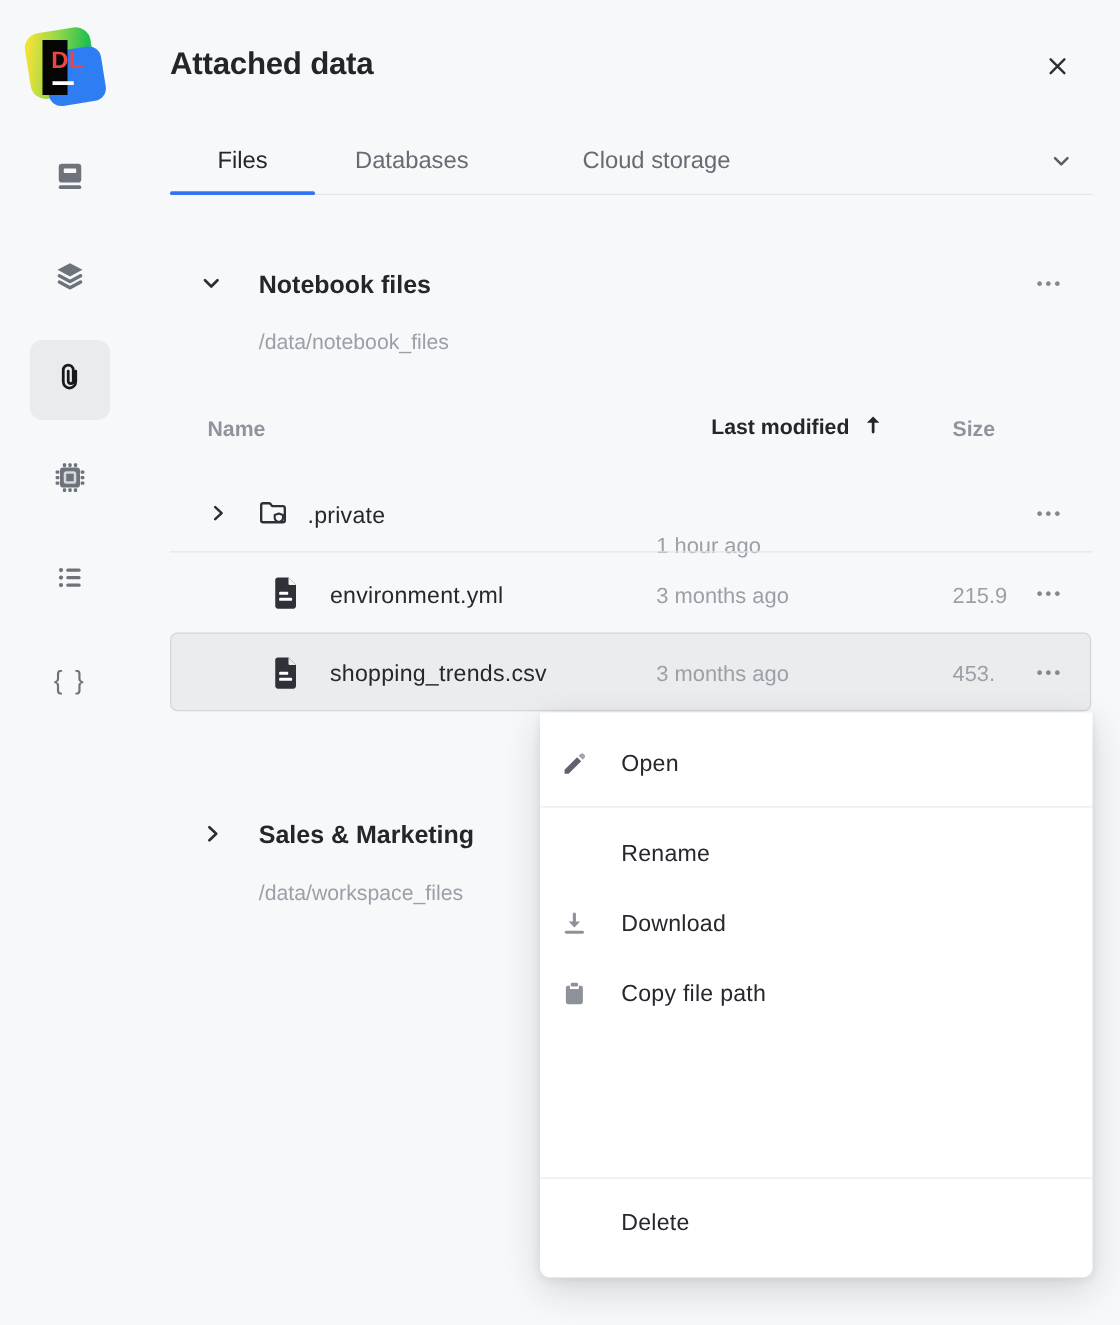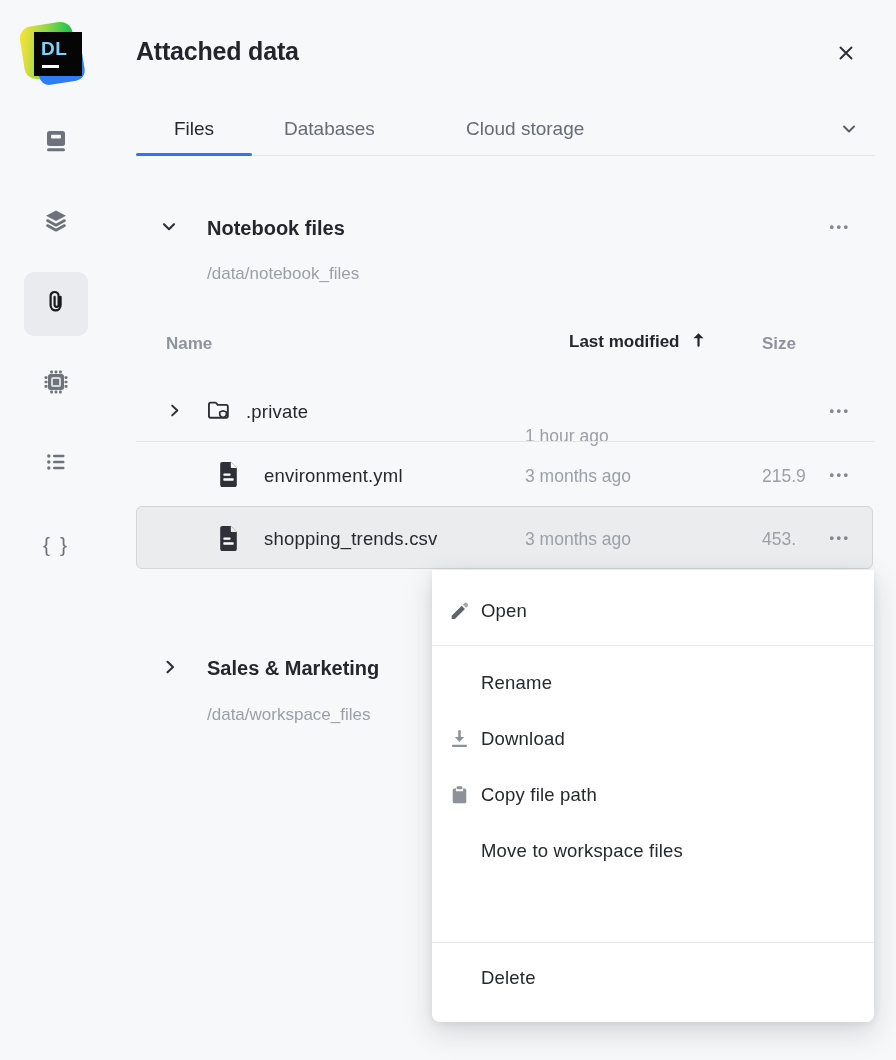--- a/index.html
+++ b/index.html
@@ -7,22 +7,22 @@
   body { font-family:"Liberation Sans", sans-serif; }
   .app { position:relative; width:896px; height:1060px; background:#f7f8fa; overflow:hidden; }
   .abs { position:absolute; }
 
   
   .logo { left:22px; top:22px; width:62px; height:62px; }
   .logo-blob-green { position:absolute; left:0; top:2px; width:53px; height:53px; border-radius:12px;
     background:linear-gradient(105deg, #f1e237 8%, #8fd64a 45%, #21c04f 80%); transform:rotate(-9deg); }
   .logo-blob-blue { position:absolute; left:15px; top:17px; width:46px; height:44px; border-radius:10px;
     background:#2f7df2; transform:rotate(-9deg); }
-  .logo-black { position:absolute; left:12px; top:10px; width:48px; height:44px; background:#050505;
-    color:#7dd3fc; }
+  .logo-black { position:absolute; left:12px; top:10px; width:20px; height:44px; background:#050505;
+    color:#ef4444; }
   .logo-black .dl { position:absolute; left:7px; top:6px; font-size:19px; font-weight:700; letter-spacing:.5px; }
   .logo-black .dash { position:absolute; left:8px; bottom:8px; width:17px; height:3.2px; background:#fff; }
 
   .nav-item { left:24px; width:64px; height:64px; display:flex; align-items:center; justify-content:center; border-radius:10px; }
   .nav-item.active { background:#e9ebee; }
   .braces { font-size:21px; color:#6d727b; letter-spacing:2px; font-weight:400; }
 
   
   .panel-title { left:136px; top:37px; font-size:25px; font-weight:700; color:#23252b; letter-spacing:-.2px; }
   .close-btn { left:830px; top:38px; width:32px; height:32px; display:flex; align-items:center; justify-content:center; background:none; border:none; cursor:pointer; }
@@ -83,21 +83,21 @@
   .row3-icon { left:216px; top:525px; }
   .row3-name { left:264px; top:528px; }
   .row3-time { left:525px; top:529px; }
   .row3-size { left:762px; top:529px; }
   .row3-menu { left:818px; top:527px; }
 
   
   .context-menu { left:432px; top:570px; width:442px; height:452px; background:#fff;
     border-radius:0 0 8px 8px; box-shadow:0 10px 30px rgba(25,30,40,.16), 0 2px 8px rgba(25,30,40,.08); z-index:20; }
   .menu-item { position:absolute; left:0; width:100%; height:56px; display:flex; align-items:center;
-    background:none; border:none; cursor:pointer; font-family:inherit; font-size:18.5px; color:#26282e; text-align:left; padding-left:49px; letter-spacing:.2px; }
+    background:none; border:none; cursor:pointer; font-family:inherit; font-size:18.5px; color:#26282e; text-align:left; padding-left:65px; letter-spacing:.2px; }
   .menu-item .mi-icon { position:absolute; left:16px; top:50%; transform:translateY(-50%); line-height:0; }
   .mi-open { top:13px; }
   .menu-div1 { position:absolute; left:0; top:75px; width:100%; height:1px; background:#e8eaec; }
   .mi-rename { top:85px; }
   .mi-download { top:141px; }
   .mi-copypath { top:197px; }
   .mi-move { top:253px; }
   .mi-copyws { top:309px; }
   .menu-div2 { position:absolute; left:0; top:372px; width:100%; height:1px; background:#e8eaec; }
   .mi-delete { top:380px; }
@@ -327,23 +327,20 @@
       <span class="mi-icon">
         <svg width="23" height="23" viewBox="0 0 22 22">
           <rect x="4.5" y="4.8" width="13" height="14.2" rx="1.6" fill="#8d9199"></rect>
           <rect x="7.6" y="4.8" width="6.8" height="2.6" fill="#fff"></rect>
           <rect x="8.2" y="2.6" width="5.6" height="2.8" rx="1.1" fill="#8d9199"></rect>
         </svg>
       </span>
       <span>Copy file path</span>
     </button>
 
-    <button class="menu-item mi-move">
-      <span>Move to workspace files</span>
-    </button>
 
 
     <div class="menu-div2"></div>
 
     <button class="menu-item mi-delete">
       <span>Delete</span>
     </button>
   </div>
 
 </div>

